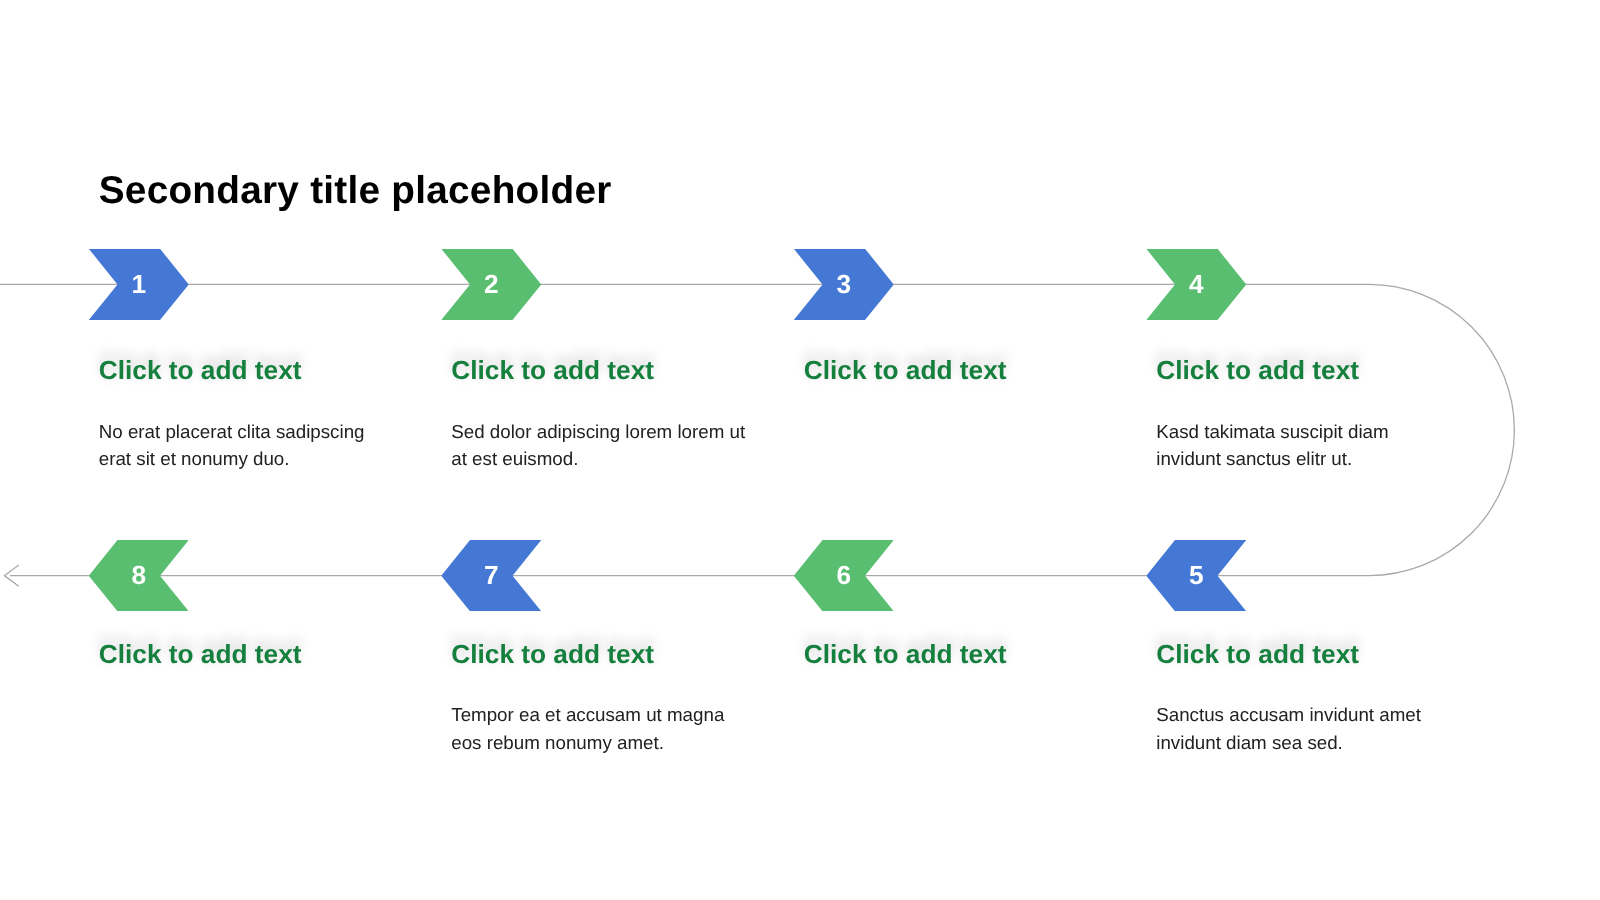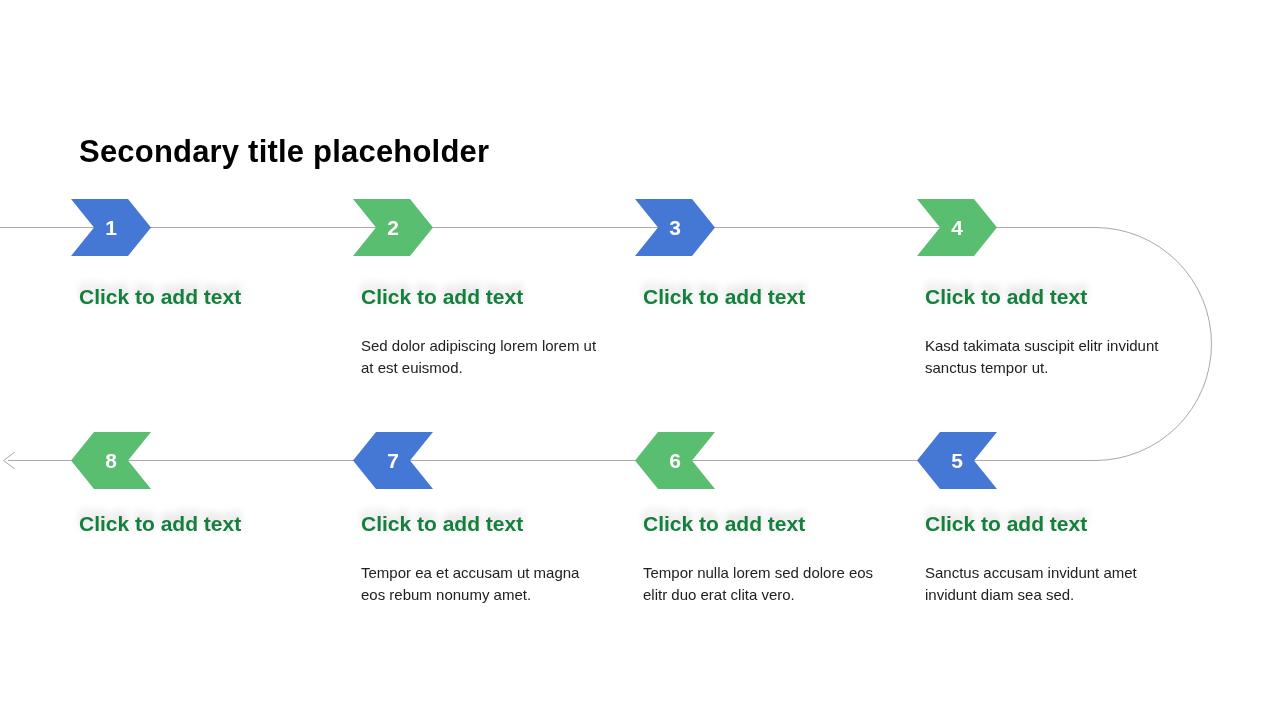--- a/index.html
+++ b/index.html
@@ -82,20 +82,21 @@
 <svg class="connector" viewBox="0 0 1280 720" aria-hidden="true">
   <path d="M 0 227.5 H 1095 A 116.5 116.5 0 0 1 1095 460.5 H 8"></path>
   <polyline points="15,452 3.5,460.5 15,469"></polyline>
 </svg>
 
 <div class="cell row-top c1">
   <div class="chevron right" data-color="blue">
     <span>1</span>
   </div>
   <h3 class="heading">Click to add text</h3>
+  <p class="body-text">No erat placerat clita sadipscing erat sit et nonumy duo.</p>
 </div>
 
 <div class="cell row-top c2">
   <div class="chevron right" data-color="green">
     <span>2</span>
   </div>
   <h3 class="heading">Click to add text</h3>
   <p class="body-text">Sed dolor adipiscing lorem lorem ut at est euismod.</p>
 </div>
 
@@ -104,21 +105,21 @@
     <span>3</span>
   </div>
   <h3 class="heading">Click to add text</h3>
 </div>
 
 <div class="cell row-top c4">
   <div class="chevron right" data-color="green">
     <span>4</span>
   </div>
   <h3 class="heading">Click to add text</h3>
-  <p class="body-text">Kasd takimata suscipit elitr invidunt sanctus tempor ut.</p>
+  <p class="body-text">Kasd takimata suscipit diam invidunt sanctus elitr ut.</p>
 </div>
 
 <div class="cell row-bottom c1">
   <div class="chevron left" data-color="green">
     <span>8</span>
   </div>
   <h3 class="heading">Click to add text</h3>
 </div>
 
 <div class="cell row-bottom c2">
@@ -127,21 +128,20 @@
   </div>
   <h3 class="heading">Click to add text</h3>
   <p class="body-text">Tempor ea et accusam ut magna eos rebum nonumy amet.</p>
 </div>
 
 <div class="cell row-bottom c3">
   <div class="chevron left" data-color="green">
     <span>6</span>
   </div>
   <h3 class="heading">Click to add text</h3>
-  <p class="body-text">Tempor nulla lorem sed dolore eos elitr duo erat clita vero.</p>
 </div>
 
 <div class="cell row-bottom c4">
   <div class="chevron left" data-color="blue">
     <span>5</span>
   </div>
   <h3 class="heading">Click to add text</h3>
   <p class="body-text">Sanctus accusam invidunt amet invidunt diam sea sed.</p>
 </div>
 

